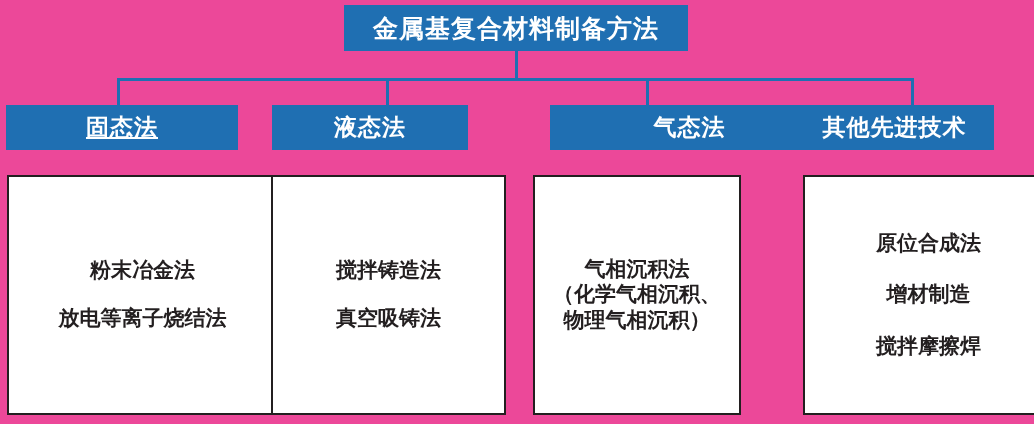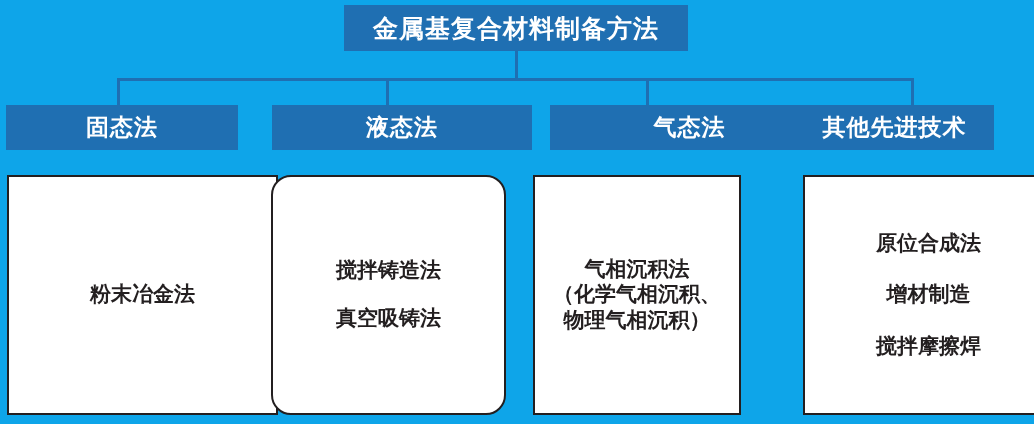--- a/index.html
+++ b/index.html
@@ -7,21 +7,21 @@
     padding: 0;
     background: #ffffff;
   }
   body {
     font-family: "Liberation Serif", "DejaVu Serif", serif;
   }
   #diagram {
     position: relative;
     width: 1034px;
     height: 424px;
-    background: #0ea5e9;
+    background: #ec4899;
     overflow: hidden;
   }
 
   
   .title-box {
     position: absolute;
     left: 344px;
     top: 5px;
     width: 344px;
     height: 46px;
@@ -66,22 +66,22 @@
     background: #1F6FB2;
     color: #ffffff;
     display: flex;
     align-items: center;
     justify-content: center;
     font-size: 23px;
     font-weight: bold;
     letter-spacing: 1px;
     box-sizing: border-box;
   }
-  .col-head.c1 { left: 6px;   width: 232px; }
-  .col-head.c2 { left: 272px; width: 260px; }
+  .col-head.c1 { left: 6px;   width: 232px; text-decoration: underline; }
+  .col-head.c2 { left: 272px; width: 196px; }
   .col-head.c3 { left: 550px; width: 279px; }
   .col-head.c4 { left: 795px; width: 199px; }
 
   
   .col-body {
     position: absolute;
     top: 175px;
     height: 240px;
     background: #ffffff;
     border: 2px solid #231f20;
@@ -90,21 +90,21 @@
     flex-direction: column;
     align-items: center;
     justify-content: center;
     color: #231f20;
     font-size: 21px;
     font-weight: bold;
     line-height: 1.22;
     padding: 4px 6px;
   }
   .col-body.c1 { left: 7px;   width: 271px; }
-  .col-body.c2 { left: 271px; width: 235px; border-radius: 20px; }
+  .col-body.c2 { left: 271px; width: 235px; }
   .col-body.c3 { left: 533px; width: 208px; }
   .col-body.c4 { left: 791px; width: 251px; margin-left: 12px; }
 
   .item {
     text-align: center;
     white-space: pre-line;
   }
   
   .col-body.c1 .item + .item { margin-top: 22px; }
   .col-body.c2 .item + .item { margin-top: 22px; }
@@ -124,20 +124,21 @@
   <div class="conn conn-v-3"></div>
   <div class="conn conn-v-4"></div>
 
   <div class="col-head c1">固态法</div>
   <div class="col-head c2">液态法</div>
   <div class="col-head c3">气态法</div>
   <div class="col-head c4">其他先进技术</div>
 
   <div class="col-body c1">
     <div class="item">粉末冶金法</div>
+    <div class="item">放电等离子烧结法</div>
   </div>
 
   <div class="col-body c2">
     <div class="item">搅拌铸造法</div>
     <div class="item">真空吸铸法</div>
   </div>
 
   <div class="col-body c3">
     <div class="item">气相沉积法
 （化学气相沉积、

